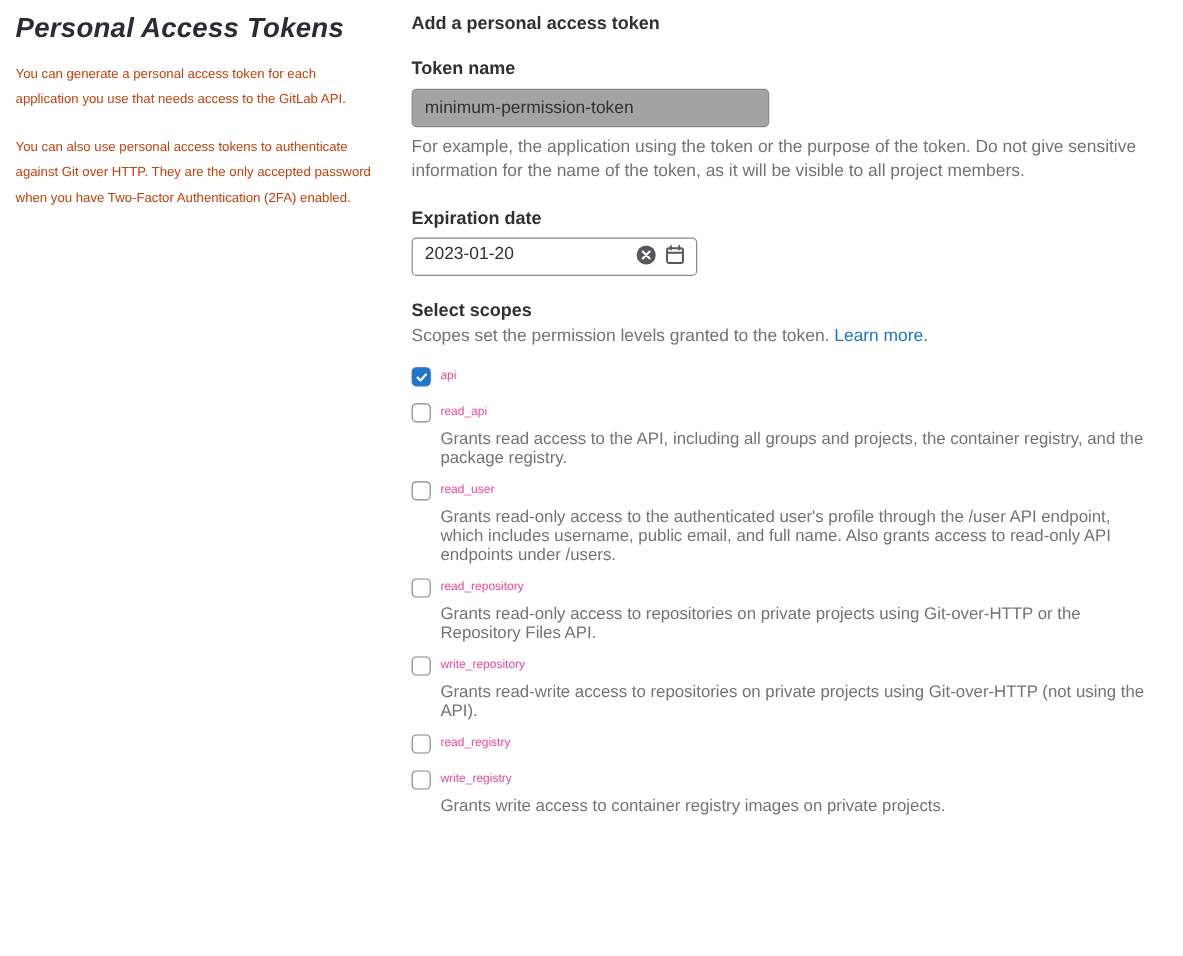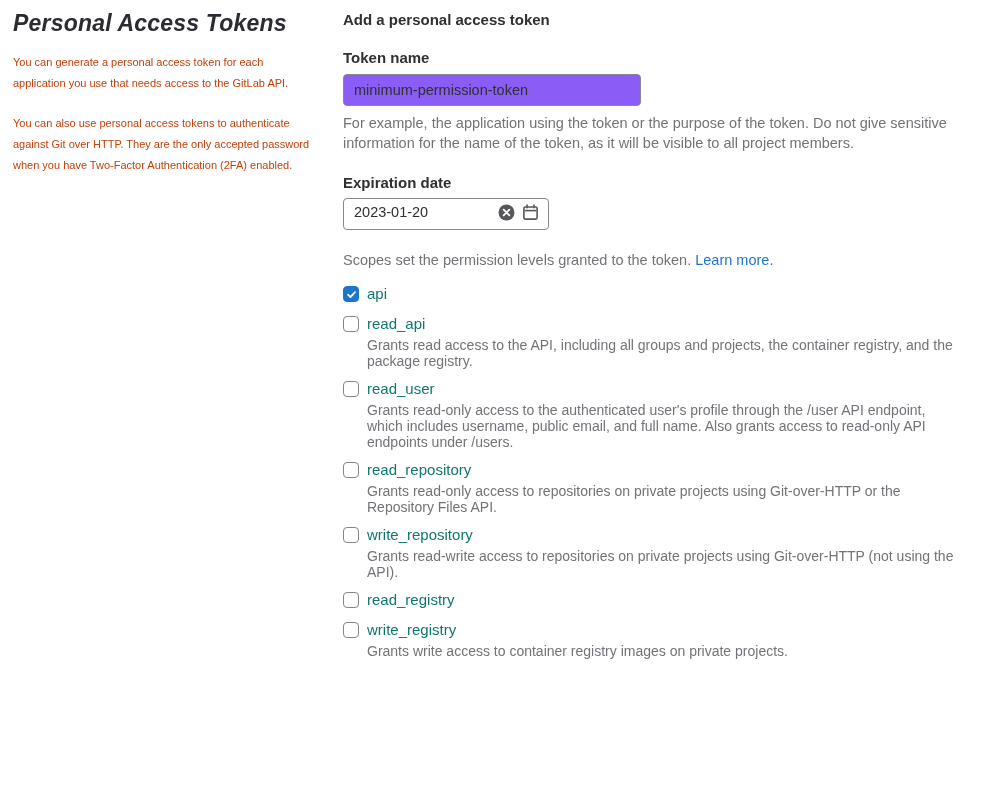--- a/index.html
+++ b/index.html
@@ -49,33 +49,33 @@
   }
   .mt-group { margin-top: 20px; }
   .text-input {
     display: block;
     margin-top: 7px;
     width: 298px; height: 32px;
     border: 1px solid #89888d; border-radius: 4px;
     padding: 0 10px;
     font-family: "Liberation Sans", "DejaVu Sans", sans-serif;
     font-size: 14.5px; color: #303030;
-    background: #8b5cf6;
+    background: #a3a3a3;
     outline: none;
   }
   .field-help {
     margin-top: 7px;
     font-size: 14.5px; line-height: 20px; color: #737278;
     max-width: 620px;
   }
 
   
   .date-wrap {
     margin-top: 6px;
-    width: 206px; height: 32px;
+    width: 238px; height: 32px;
     border: 1px solid #89888d; border-radius: 4px;
     background: #fff;
     display: flex; align-items: center;
     padding: 0 8px 4px 10px;
   }
   .date-input {
     border: none; outline: none; flex: 1 1 auto; min-width: 0;
     font-family: "Liberation Sans", "DejaVu Sans", sans-serif;
     font-size: 14.5px; color: #303030;
     padding: 0; background: transparent;
@@ -100,21 +100,21 @@
   .checkbox {
     width: 16px; height: 16px; flex: 0 0 16px;
     border: 1px solid #868686; border-radius: 4px;
     background: #fff; display: inline-flex;
     align-items: center; justify-content: center;
     cursor: pointer;
   }
   .checkbox.checked { background: #1f75cb; border-color: #1f75cb; }
   .scope-name {
     margin-left: 8px;
-    font-size: 15px; line-height: 20px; color: #0f766e;
+    font-size: 10px; line-height: 20px; color: #ec4899;
     cursor: pointer;
   }
   .scope-desc {
     margin: 3px 0 0 24px;
     font-size: 14px; line-height: 16px; color: #737278;
     max-width: 600px;
   }
 </style>
 </head>
 <body>
@@ -151,20 +151,21 @@
             <rect x="1.75" y="2.75" width="12.5" height="11.5" rx="1.5" stroke="#57575c" stroke-width="1.5"></rect>
             <line x1="4.75" y1="0.9" x2="4.75" y2="3.6" stroke="#57575c" stroke-width="1.5" stroke-linecap="round"></line>
             <line x1="11.25" y1="0.9" x2="11.25" y2="3.6" stroke="#57575c" stroke-width="1.5" stroke-linecap="round"></line>
             <line x1="2.5" y1="6.2" x2="13.5" y2="6.2" stroke="#57575c" stroke-width="1.5"></line>
           </svg>
         </button>
       </div>
     </div>
 
     <div class="mt-group">
+      <label class="field-label">Select scopes</label>
       <div class="scopes-help">
         <span>Scopes set the permission levels granted to the token.</span>
         <a href="#" class="learn-more">Learn more.</a>
       </div>
 
       <div class="scopes-list">
 
         <div class="scope-row">
           <div class="scope-head">
             <span class="checkbox checked">

